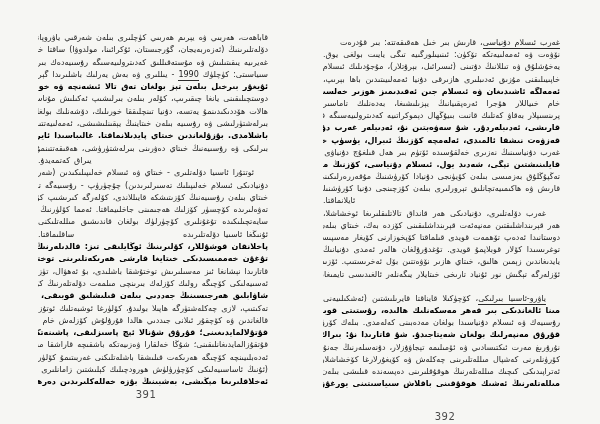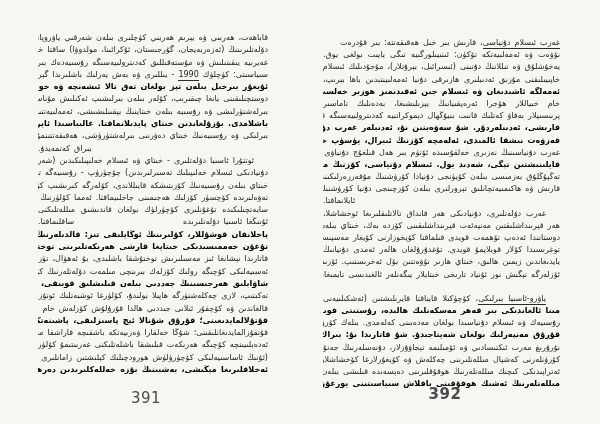--- a/index.html
+++ b/index.html
@@ -28,40 +28,41 @@
   }
   .page-left .tl{height:12.3px;}
   .page-right .tl{height:12.2px;}
   .tl.b{font-weight:bold;color:#000;}
   .tl.a-left{text-align:center;text-align-last:left;-moz-text-align-last:left;}
   .tl.a-right{text-align:right;text-align-last:right;-moz-text-align-last:right;}
   .tl.split{display:flex;justify-content:space-between;}
   .u{border-bottom:1px solid #2b2b2b;padding-bottom:1px;}
   .pageno{
     position:absolute;
-    font-size:15px;color:#4a4a4a;
+    font-size:10px;color:#4a4a4a;
     text-align:center;letter-spacing:0.5px;
     direction:ltr;
   }
   .pageno-left{left:38px;width:216px;top:389px;}
-  .pageno-right{left:330px;width:230px;top:385px;font-weight:bold;}
+  .pageno-right{left:330px;width:230px;top:411px;}
 </style>
 </head>
 <body>
 
 <div class="spread">
 
   <div class="page page-left">
     <div>
         <div class="tl">قاباھەت، ھەربىي ۋە يېرىم ھەربىي كۈچلىرى بىلەن شەرقىي ياۋروپانىڭ بەزى</div>
         <div class="tl">دۆلەتلىرىنىڭ (ئەزەربەيجان، گۇرجىستان، ئۇكرائىنا، مولدوۋا) ساقتا خولاتلىرى،</div>
         <div class="tl">غەيرىيە يىقىتىلىش ۋە مۇستەقىللىق كەدىترولىيەسىگە رۇسىيەدەك بىر</div>
         <div class="tl"><span>سىياسىتى: كۈچلۈك </span><span class="u">1990</span><span> - يىللىرى ۋە بەش يەرلىك باشلىرىدا گېرمانىيەنى</span></div>
         <div class="tl b">ئۇيغۇر بىرخىل بىلەن تېز بولغان تەق تالا ئىشەنچە ۋە خوشلۇق</div>
         <div class="tl">دوستچىلىقىنى يانغا چىقىرىپ، كۆلەر بىلەن بىرلىشىپ ئەكىلىش مۇناسىۋىتى،</div>
+        <div class="tl">ھالات ھۆددىكىدىنمۇ يەتسە، دۇنيا تىنچلىققا خورىلىك، دۆشەنلىك بولغا</div>
         <div class="tl">بىرلەشتۈرلىشى ۋە رۇسىيە بىلەن خىتاينىڭ يېقىنلىشىشى، ئەمەلىيەتتىن ئانچە</div>
         <div class="tl b">باشلامدى. بۇزۇلغاندىن خىتاي پايدىلانماقتا. غالىباسىدا ئايرىلىقلار، ياۋروپا</div>
         <div class="tl">بىرلىكى ۋە رۇسىيەنىڭ خىتاي دەۋرىنى بىرلەشتۈرۈشى، ھەقىقەتتىنمۇ ئانچە</div>
         <div class="tl a-left">يىراق كەتمەيدۇ.</div>
         <div class="tl" style="padding-right: 14px;">ئوتتۇرا ئاسىيا دۆلەتلىرى - خىتاي ۋە ئىسلام خەلىپىلىكىدىن (شەرق</div>
         <div class="tl">دۇنيادىكى ئىسلام خەلىپىلىك تەسىرلىرىدىن) چۆچۈرۈپ - رۇسىيەگە تايىنىدۇ.</div>
         <div class="tl">خىتاي بىلەن رۇسىيەنىڭ كۆزىتىشكە قايىللاندى، كۆلەرگە كىرىشىپ كۆز</div>
         <div class="tl">تەۋەلىرىدە كۆچسۈر كۆزلىك ھەجىمىنى جاخلىيماقتا. ئەمما كۆلۈرنىڭ بۇغراق</div>
         <div class="tl">سايەتچىلىكىدە تۇغۇنلىرى كۆچۈرلۈك بولغان قاندىشىق مىللەتلىكنى</div>
         <div class="tl split">

